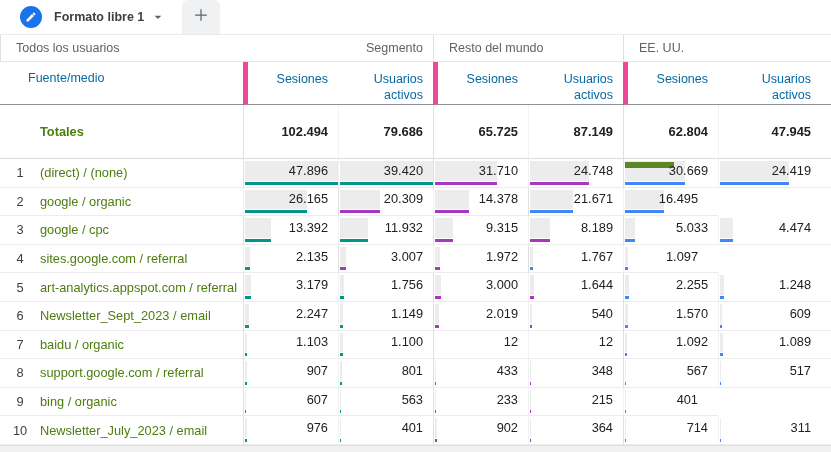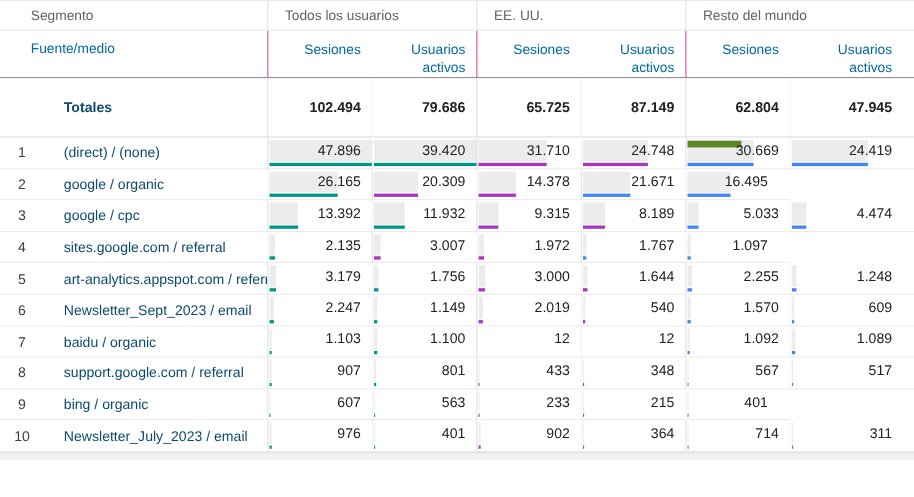--- a/index.html
+++ b/index.html
@@ -27,28 +27,28 @@
   .hrow1 .cell { display: flex; align-items: center; border-bottom: 1px solid #E4E6E8;
     font-size: 12.5px; color: #5F6368; }
   .dimh1 { padding-left: 28px; }
   .segh { grid-column: span 2; padding-left: 15px; border-left: 1px solid #E0E0E0; }
   
   .hrow2 { height: 43px; }
   .hrow2 .cell { border-bottom: 1px solid #8F9399; font-size: 12.5px; color: #0369a1; }
   .dimh2 { padding: 9px 0 0 28px; }
   .mh { display: flex; align-items: flex-start; justify-content: flex-end; text-align: right;
     padding: 9px 10px 0 8px; line-height: 1.3; }
-  .mh.seg { border-left: 1px solid #ec4899; }
+  .mh.seg { border-left: 5px solid #ec4899; }
   .hrow2 .cell:last-child { padding-right: 20px; }
   
   .trow { height: 28.6px; }
   .trow .cell { border-bottom: 1px solid #ECECEC; }
   .left { display: flex; align-items: center; overflow: hidden; }
   .idx { width: 40px; text-align: center; font-size: 12.8px; color: #3C4043; flex: none; }
-  .lbl { margin-left: 18px; font-size: 12.8px; color: #0c4a6e; white-space: nowrap; overflow: hidden; }
+  .lbl { font-size: 12.8px; color: #4d7c0f; white-space: nowrap; overflow: hidden; }
   .metric { display: flex; align-items: center; justify-content: flex-end;
     padding: 0 10px 5px 0; }
   .metric.seg   { border-left: 1px solid #E0E0E0; }
   .metric.inner { border-left: 1px solid #F2F2F2; }
   .trow .cell:last-child { padding-right: 20px; }
   .bar   { position: absolute; left: 1px; top: 2px; bottom: 6px; background: #ECECEC; }
   .uline { position: absolute; left: 1px; bottom: 2px; height: 3px; }
   .hl    { position: absolute; left: 1px; top: 3px; height: 6px; }
   .val   { position: relative; font-size: 12.8px; color: #202124; }
   
@@ -58,28 +58,50 @@
   .totlbl { font-weight: 700; }
   .totals .val { font-weight: 700; font-size: 12.9px; }
   
   .hscroll { height: 7px; background: #F1F1F1; border-top: 1px solid #E0E0E0; }
 </style>
 </head>
 <body>
 
 <div>
 
+  <div class="tabbar">
+    <div class="tab">
+      <span class="tab-circle">
+        <svg viewBox="0 0 24 24" width="12" height="12" fill="#ffffff">
+            <path d="M3 17.25V21h3.75L17.81 9.94l-3.75-3.75L3 17.25zM20.71 7.04c.39-.39.39-1.02 0-1.41l-2.34-2.34c-.39-.39-1.02-.39-1.41 0l-1.83 1.83 3.75 3.75 1.83-1.83z"></path>
+          </svg>
+      </span>
+      <span class="tab-label">Formato libre 1</span>
+      <span class="caret">
+        <svg viewBox="0 0 24 24" width="16" height="16" fill="#5F6368">
+            <path d="M7 10l5 5 5-5z"></path>
+          </svg>
+      </span>
+    </div>
+    <div class="add-tab">
+      <span>
+        <svg viewBox="0 0 24 24" width="20" height="20" fill="#5F6368">
+            <path d="M19 12.75h-6.25V19h-1.5v-6.25H5v-1.5h6.25V5h1.5v6.25H19v1.5z"></path>
+          </svg>
+      </span>
+    </div>
+  </div>
 
   <div class="grid" id="grid">
 
     <div class="hrow1">
+      <div class="cell segh">Todos los usuarios</div>
       <div class="cell dimh1">Segmento</div>
-      <div class="cell segh">Todos los usuarios</div>
+      <div class="cell segh">Resto del mundo</div>
       <div class="cell segh">EE. UU.</div>
-      <div class="cell segh">Resto del mundo</div>
     </div>
 
     <div class="hrow2">
       <div class="cell dimh2">Fuente/medio</div>
       <div class="cell mh seg">Sesiones</div>
       <div class="cell mh inner">Usuarios activos</div>
       <div class="cell mh seg">Sesiones</div>
       <div class="cell mh inner">Usuarios activos</div>
       <div class="cell mh seg">Sesiones</div>
       <div class="cell mh inner">Usuarios activos</div>

